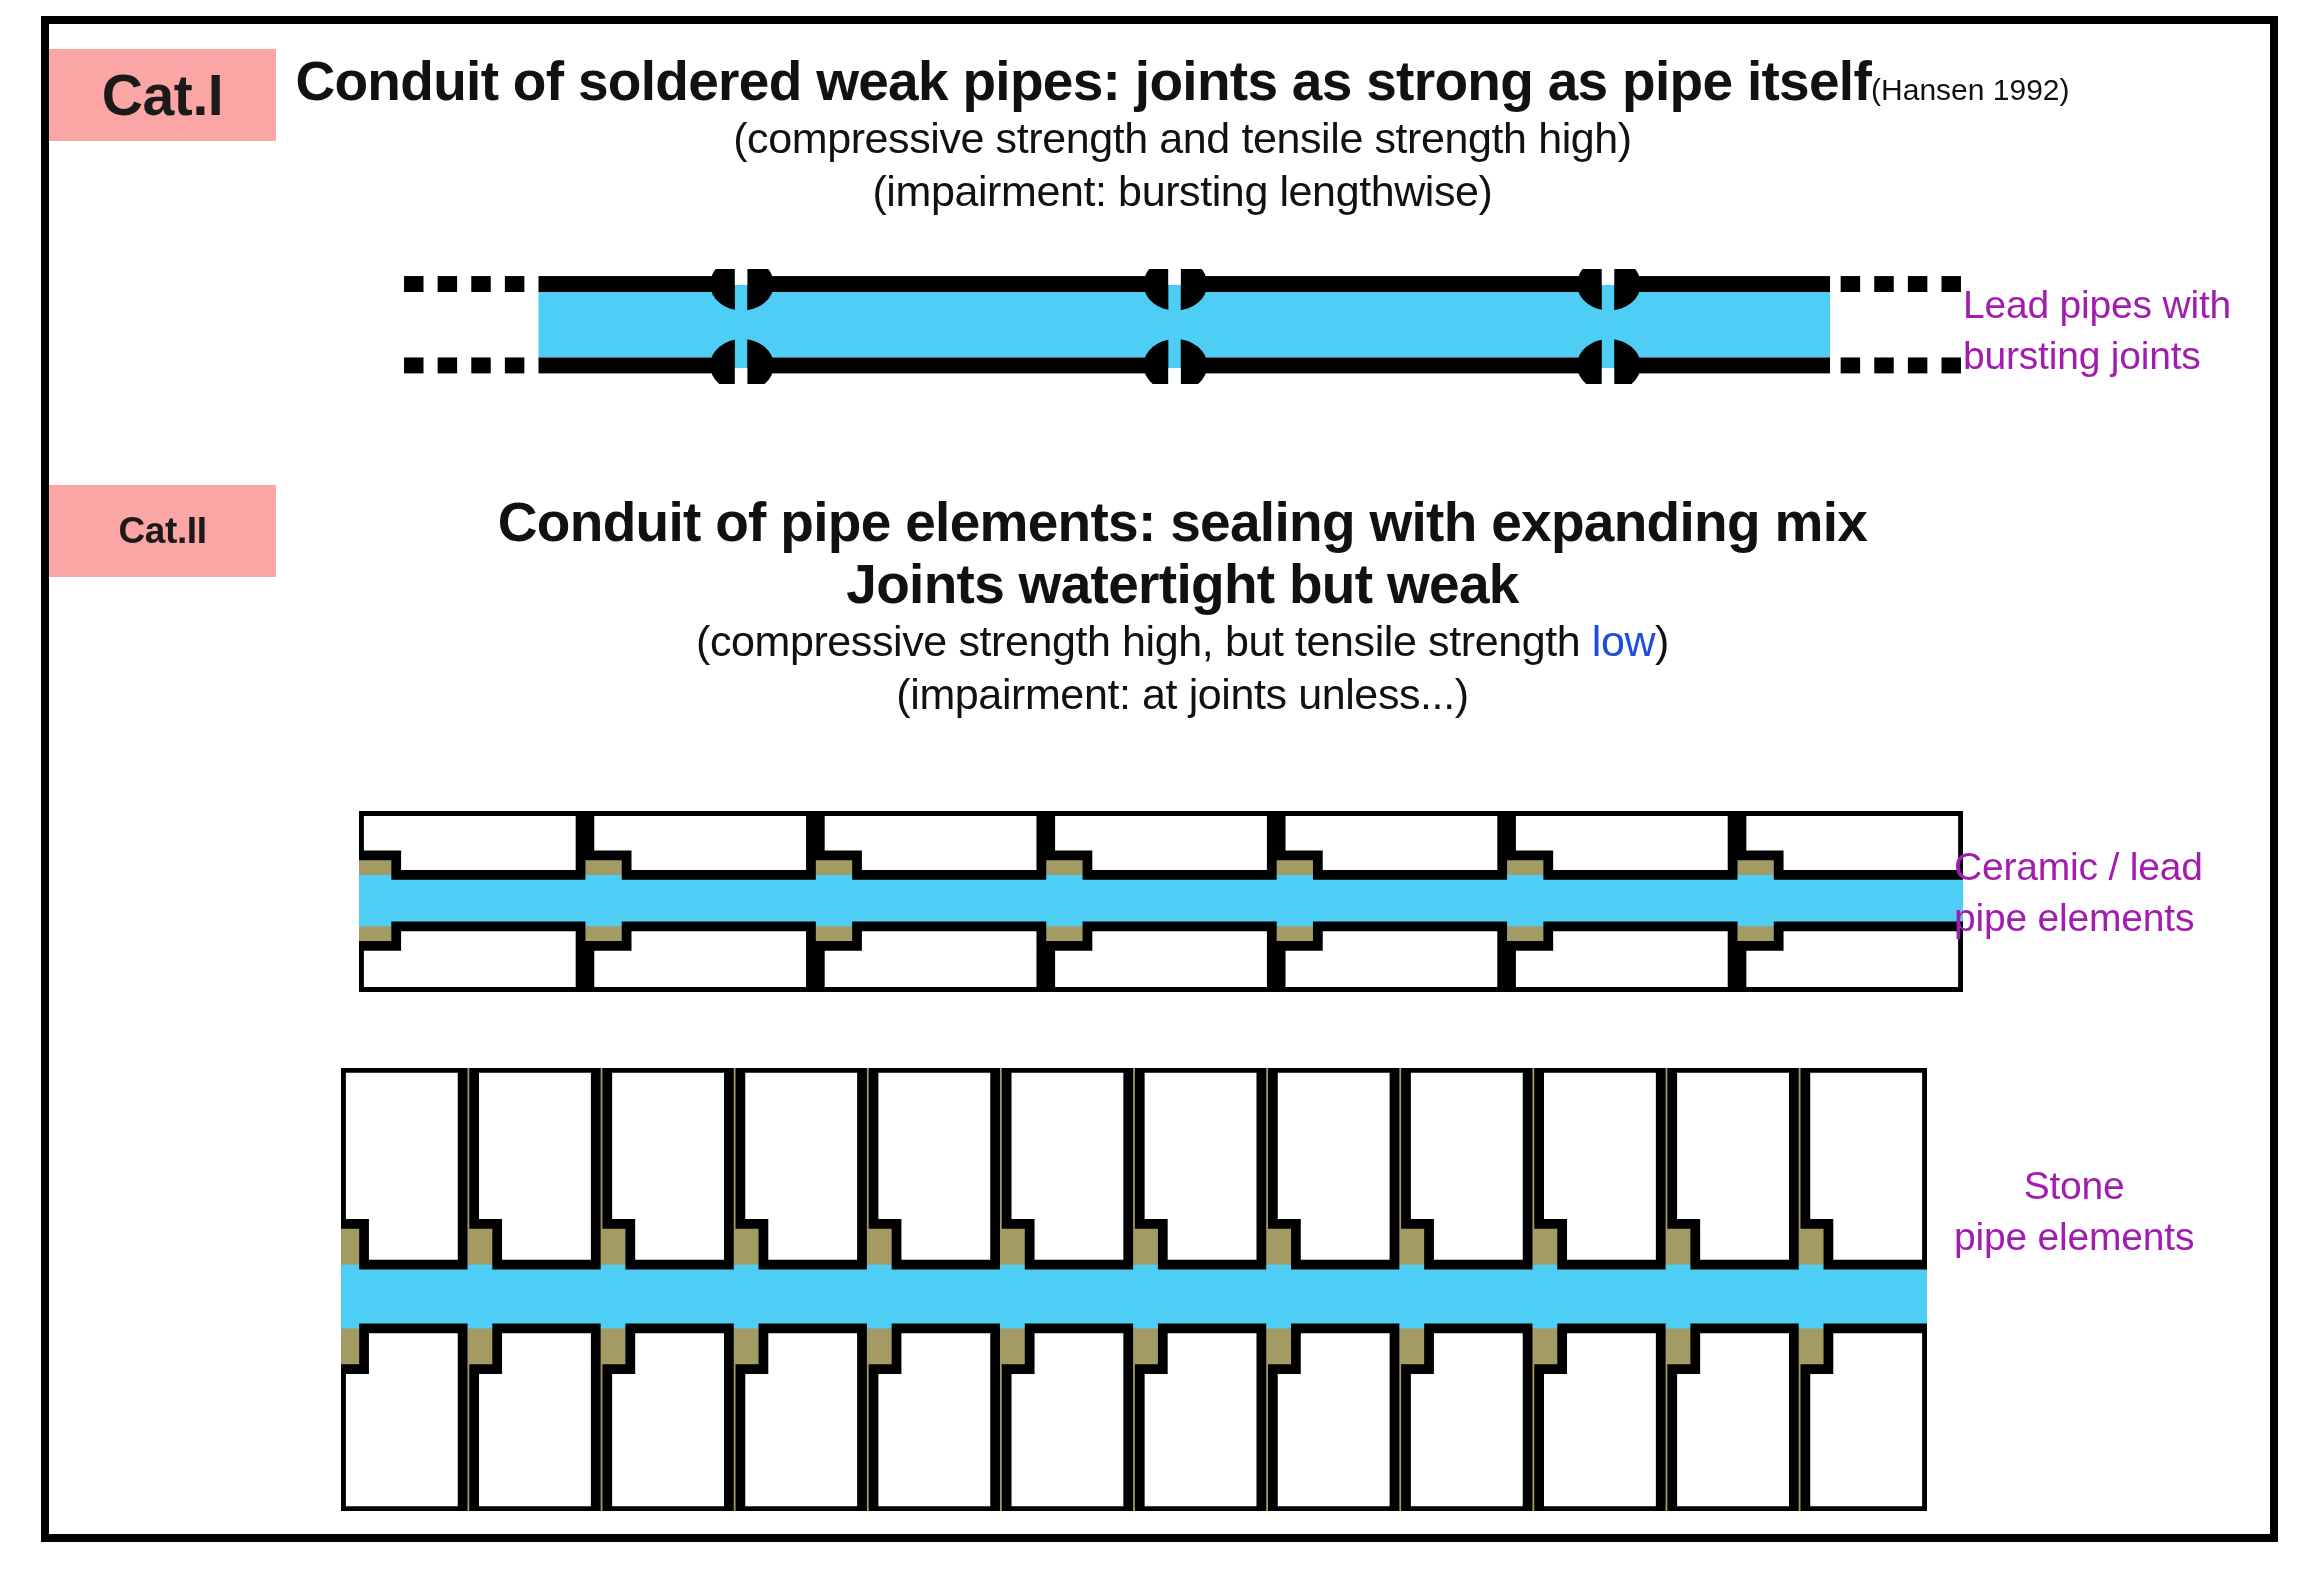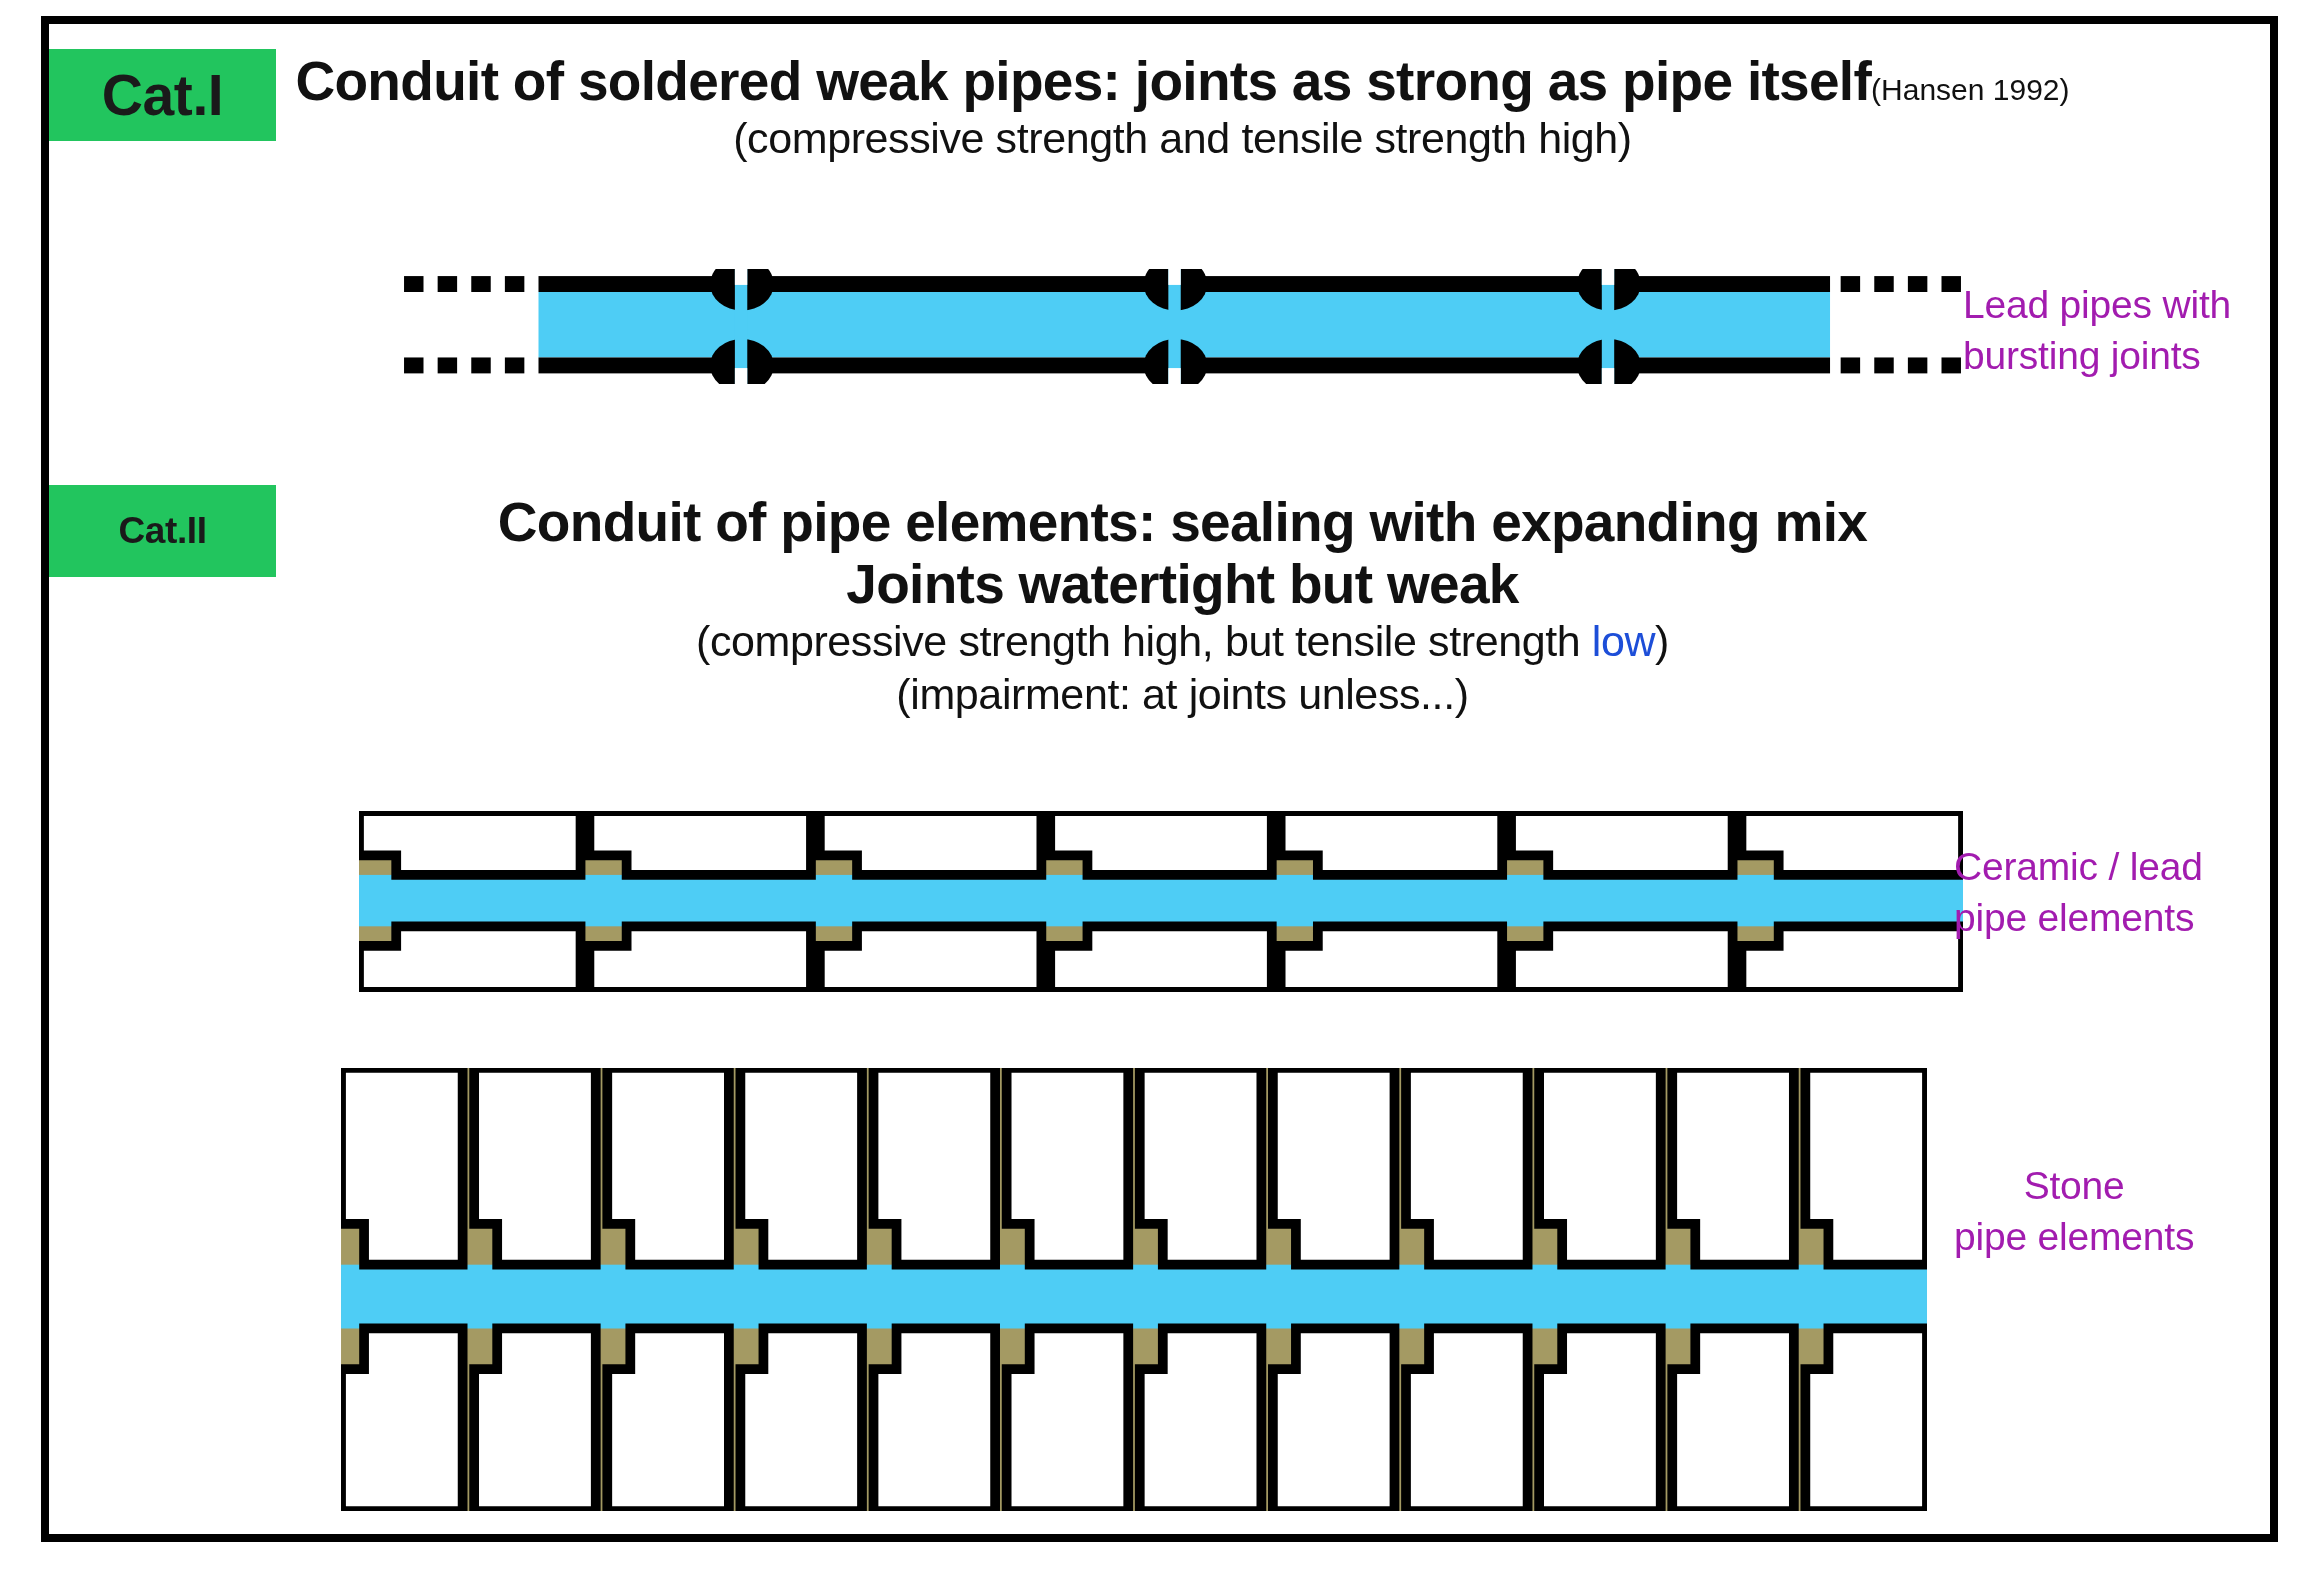--- a/index.html
+++ b/index.html
@@ -22,21 +22,21 @@
     width: 2237px;
     height: 1526px;
     border: 8px solid #000000;
     background: #ffffff;
     box-sizing: border-box;
   }
 
   
   .cat-badge {
     position: absolute;
-    background: #22c55e;
+    background: #fca5a5;
     display: flex;
     align-items: center;
     justify-content: center;
     font-weight: bold;
     color: #1a1a1a;
     letter-spacing: -0.4px;
   }
   #cat1-badge { left: 0px;  top: 25px;  width: 227px; height: 92px; font-size: 57px; }
   #cat2-badge { left: 0px;  top: 461px; width: 227px; height: 92px; font-size: 37px; }
 
@@ -92,20 +92,21 @@
 
 <div id="figure-frame">
 
   <div class="cat-badge" id="cat1-badge">Cat.I</div>
 
   <div class="heading-block" id="cat1-heading">
     <div class="head-main">
       <span>Conduit of soldered weak pipes: joints as strong as pipe itself</span><span class="head-cite">(Hansen 1992)</span>
     </div>
     <div class="head-sub">(compressive strength and tensile strength high)</div>
+    <div class="head-sub">(impairment: bursting lengthwise)</div>
   </div>
 
   <div class="diagram" id="diagram-lead">
     <svg viewBox="0 0 1760 130" width="1559" height="115">
 
       <g>
         <rect x="0" y="8" width="22" height="18" fill="#000"></rect>
         <rect x="38" y="8" width="22" height="18" fill="#000"></rect>
         <rect x="76" y="8" width="22" height="18" fill="#000"></rect>
         <rect x="114" y="8" width="22" height="18" fill="#000"></rect>

